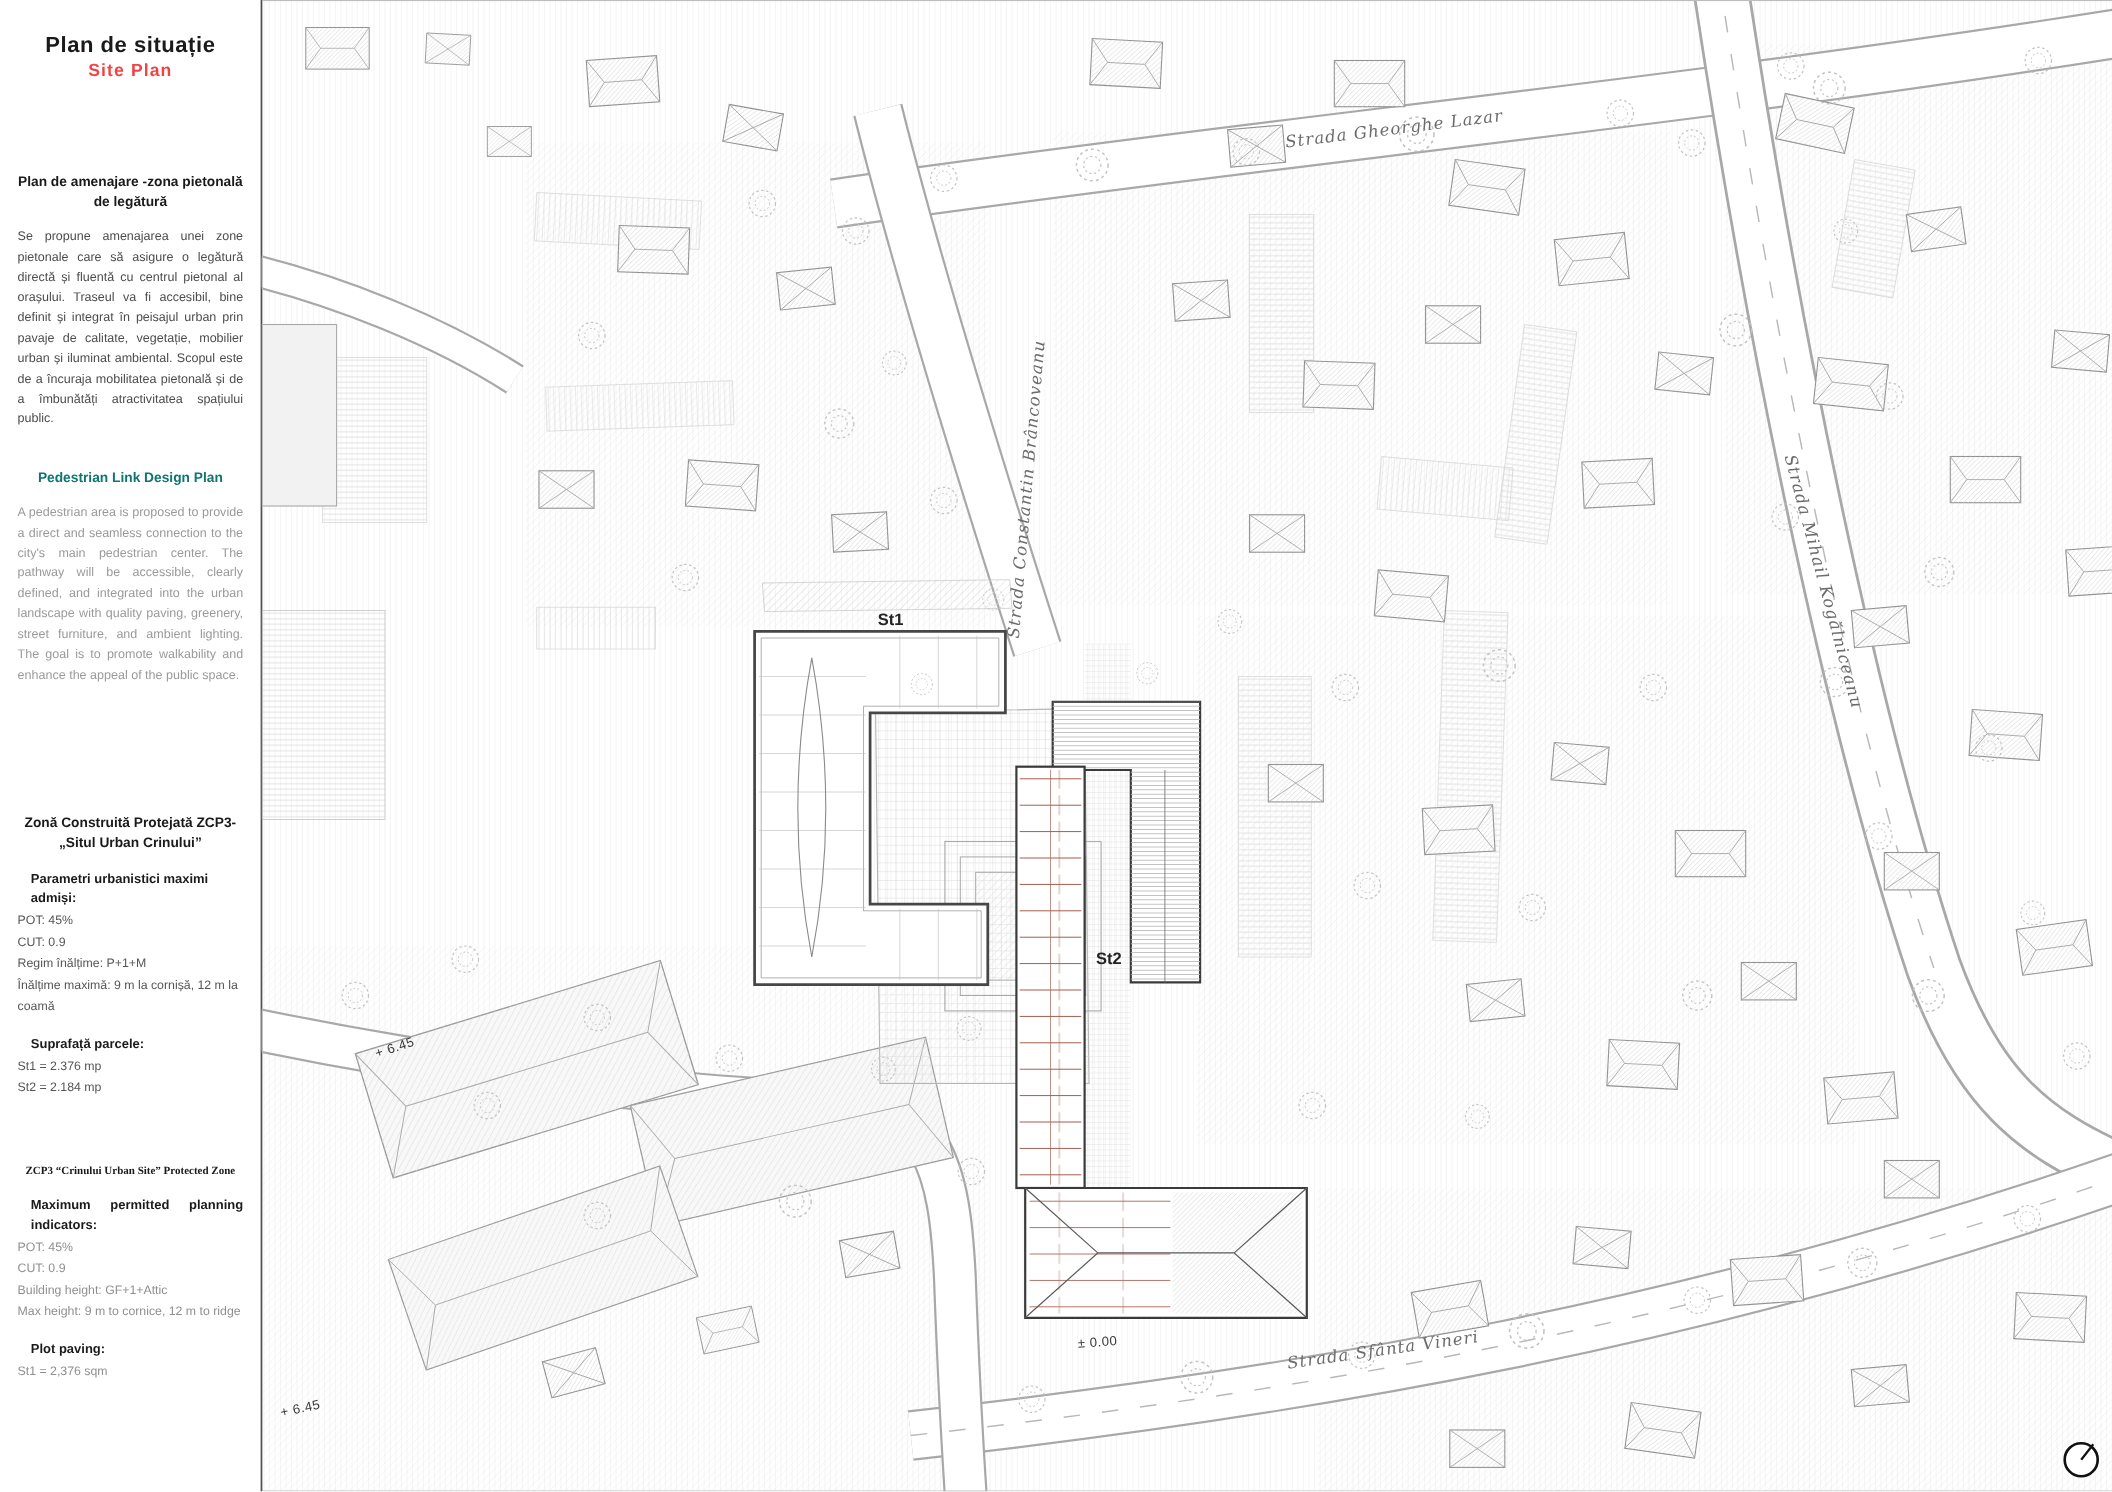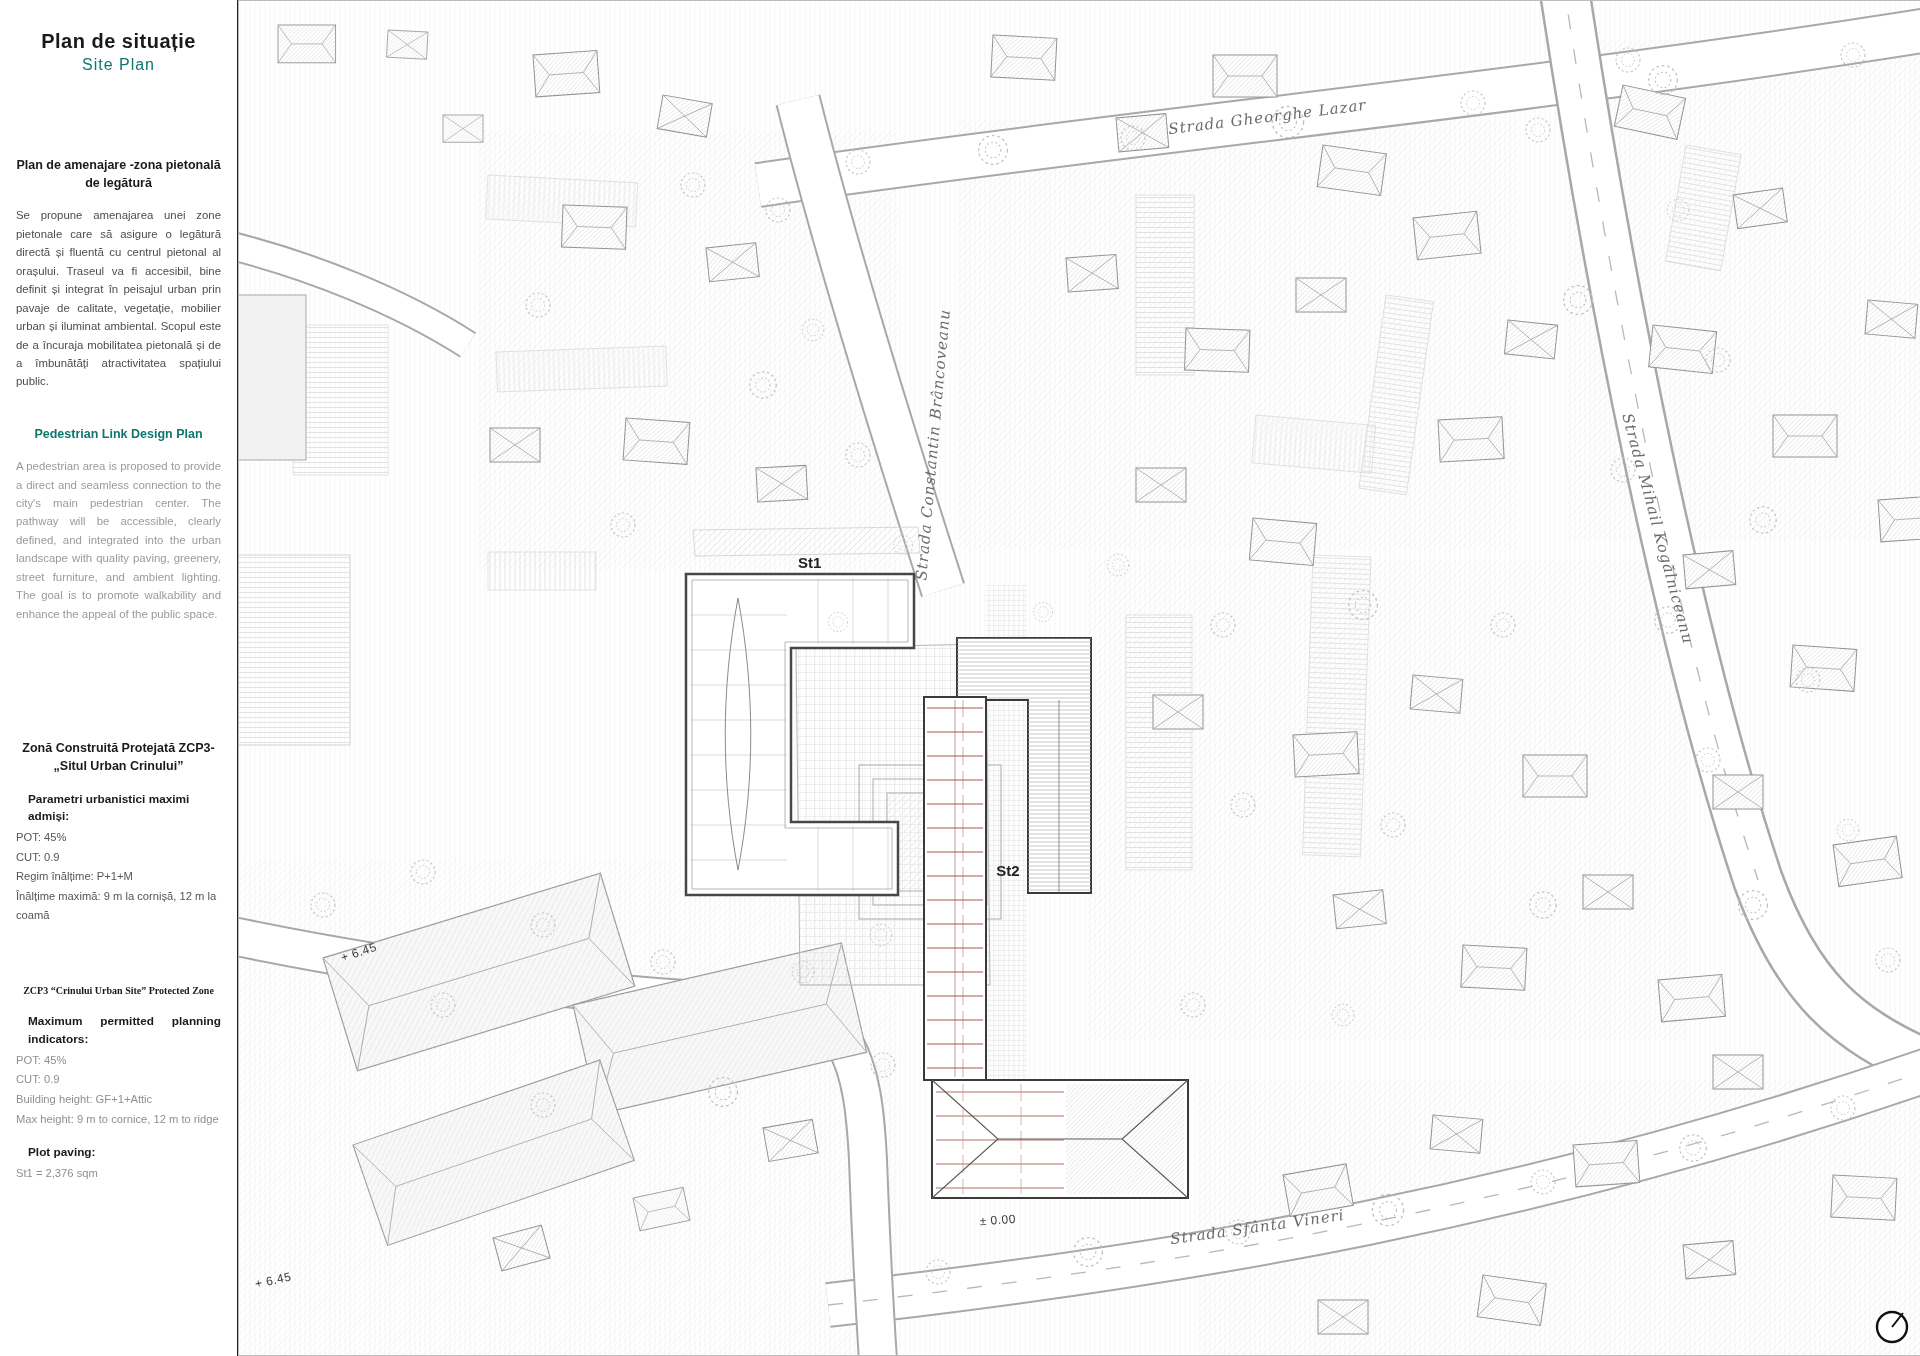--- a/index.html
+++ b/index.html
@@ -1,21 +1,21 @@
 <!DOCTYPE html>
 <html><head>
 <meta charset="utf-8">
 <style>
   html,body{margin:0;padding:0;background:#ffffff;}
   body{width:1920px;height:1356px;position:relative;font-family:"Liberation Sans",sans-serif;color:#1a1a1a;overflow:hidden;}
 
   
   .sidebar{position:absolute;left:0;top:0;width:237px;height:1245px;background:#fff;box-sizing:border-box;padding:30px 16px 0 16px;}
   .sheet-title{margin:0;text-align:center;font-size:20px;font-weight:bold;letter-spacing:.5px;}
-  .sheet-sub{margin:3px 0 0 0;text-align:center;font-size:16px;font-weight:normal;color:#0f766e;letter-spacing:1px;}
+  .sheet-sub{margin:3px 0 0 0;text-align:center;font-size:16px;font-weight:bold;color:#ef4444;letter-spacing:1px;}
   .sec-head{font-size:12.5px;font-weight:bold;text-align:center;line-height:1.45;margin:0 0 14px 0;}
   .sec-head.gray{color:#0f766e;}
   .body-txt{font-size:11.4px;line-height:1.62;text-align:justify;color:#4c4c4c;margin:0;}
   .body-txt.gray{color:#9a9a9a;}
   .blk-label{font-size:11.8px;font-weight:bold;margin:0 0 2px 12px;line-height:1.5;}
   .blk-label.just{text-align:justify;}
   .blk-line{font-size:11.2px;line-height:1.75;color:#555;}
   .blk-line.gray{color:#8f8f8f;}
   .serif-head{font-family:"Liberation Serif",serif;font-size:10px;}
   .sp-ro-plan{margin-top:82px;}
@@ -53,20 +53,25 @@
   </div>
 
   <div class="sp-ro-zone">
     <p class="sec-head">Zonă Construită Protejată ZCP3- „Situl Urban Crinului”</p>
     <div class="sp-block">
       <p class="blk-label">Parametri urbanistici maximi admiși:</p>
       <div class="blk-line">POT: 45%</div>
       <div class="blk-line">CUT: 0.9</div>
       <div class="blk-line">Regim înălțime: P+1+M</div>
       <div class="blk-line">Înălțime maximă: 9 m la cornișă, 12 m la coamă</div>
+    </div>
+    <div class="sp-block">
+      <p class="blk-label">Suprafață parcele:</p>
+      <div class="blk-line">St1 = 2.376 mp</div>
+      <div class="blk-line">St2 = 2.184 mp</div>
     </div>
   </div>
 
   <div class="sp-en-zone">
     <p class="sec-head serif-head">ZCP3 “Crinului Urban Site” Protected Zone</p>
     <div class="sp-block">
       <p class="blk-label just">Maximum permitted planning indicators:</p>
       <div class="blk-line gray">POT: 45%</div>
       <div class="blk-line gray">CUT: 0.9</div>
       <div class="blk-line gray">Building height: GF+1+Attic</div>

